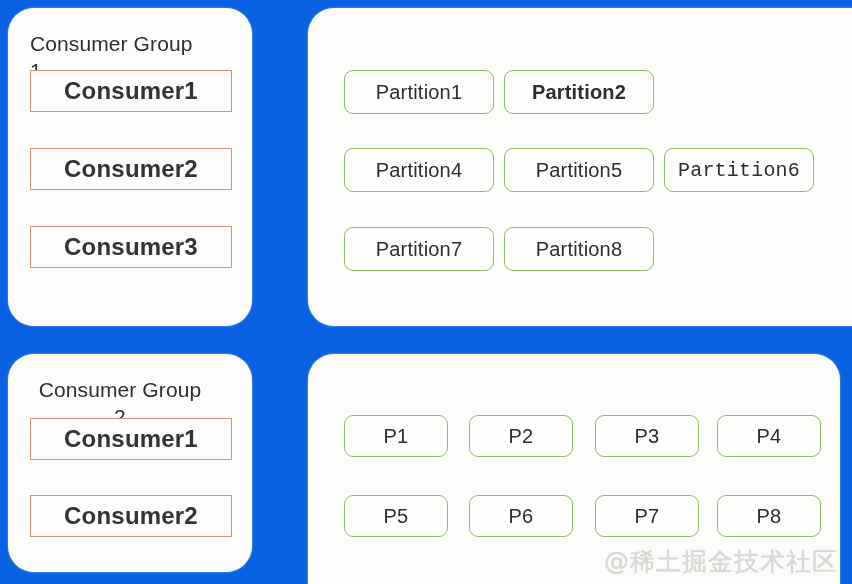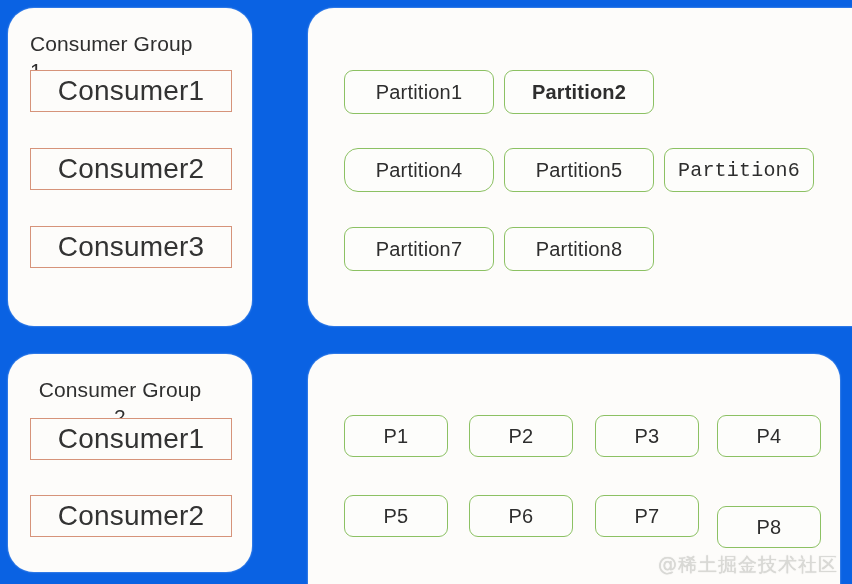--- a/index.html
+++ b/index.html
@@ -66,23 +66,24 @@
     width: 202px;
     height: 42px;
     border: 1.6px solid #d6937a;
     background: #fdfcfa;
     box-sizing: border-box;
     display: flex;
     align-items: center;
     justify-content: center;
   }
   .consumer-box span {
-    font-size: 28px;
+    font-size: 24px;
     color: #333333;
     letter-spacing: 0.2px;
+    font-weight: bold;
   }
 
   
   .partition-box {
     position: absolute;
     border: 1.5px solid #8cc163;
     border-radius: 9px;
     background: #fdfdfb;
     box-sizing: border-box;
     display: flex;
@@ -96,21 +97,21 @@
   }
 
   .p-wide { width: 150px; height: 44px; }
   .p-small { width: 104px; height: 42px; }
 
   
   #watermark {
     position: absolute;
     right: 14px;
     bottom: 6px;
-    font-size: 19px;
+    font-size: 25px;
     color: #d9d9d5;
     letter-spacing: 1px;
     font-family: "DejaVu Sans", sans-serif;
     text-shadow: 0 0 1px rgba(160,160,160,0.5);
     user-select: none;
   }
 </style>
 </head>
 <body>
 
@@ -132,21 +133,21 @@
 
   <div class="card" id="card-partitions">
 
     <div class="partition-box p-wide" style="left:36px;  top:62px;">
       <span>Partition1</span>
     </div>
     <div class="partition-box p-wide" style="left:196px; top:62px;font-weight:bold;">
       <span>Partition2</span>
     </div>
 
-    <div class="partition-box p-wide" style="left:36px;  top:140px;border-radius:14px;">
+    <div class="partition-box p-wide" style="left:36px;  top:140px;">
       <span>Partition4</span>
     </div>
     <div class="partition-box p-wide" style="left:196px; top:140px;">
       <span>Partition5</span>
     </div>
     <div class="partition-box p-wide" style="left:356px; top:140px;font-family:Liberation Mono, monospace;">
       <span>Partition6</span>
     </div>
 
     <div class="partition-box p-wide" style="left:36px;  top:219px;">
@@ -185,20 +186,20 @@
 
     <div class="partition-box p-small" style="left:36px;  top:141px;">
       <span>P5</span>
     </div>
     <div class="partition-box p-small" style="left:161px; top:141px;">
       <span>P6</span>
     </div>
     <div class="partition-box p-small" style="left:287px; top:141px;">
       <span>P7</span>
     </div>
-    <div class="partition-box p-small" style="left:409px; top:152px;">
+    <div class="partition-box p-small" style="left:409px; top:141px;">
       <span>P8</span>
     </div>
   </div>
 
   <div id="watermark">@稀土掘金技术社区</div>
 
 </div>
 
 </body></html>

